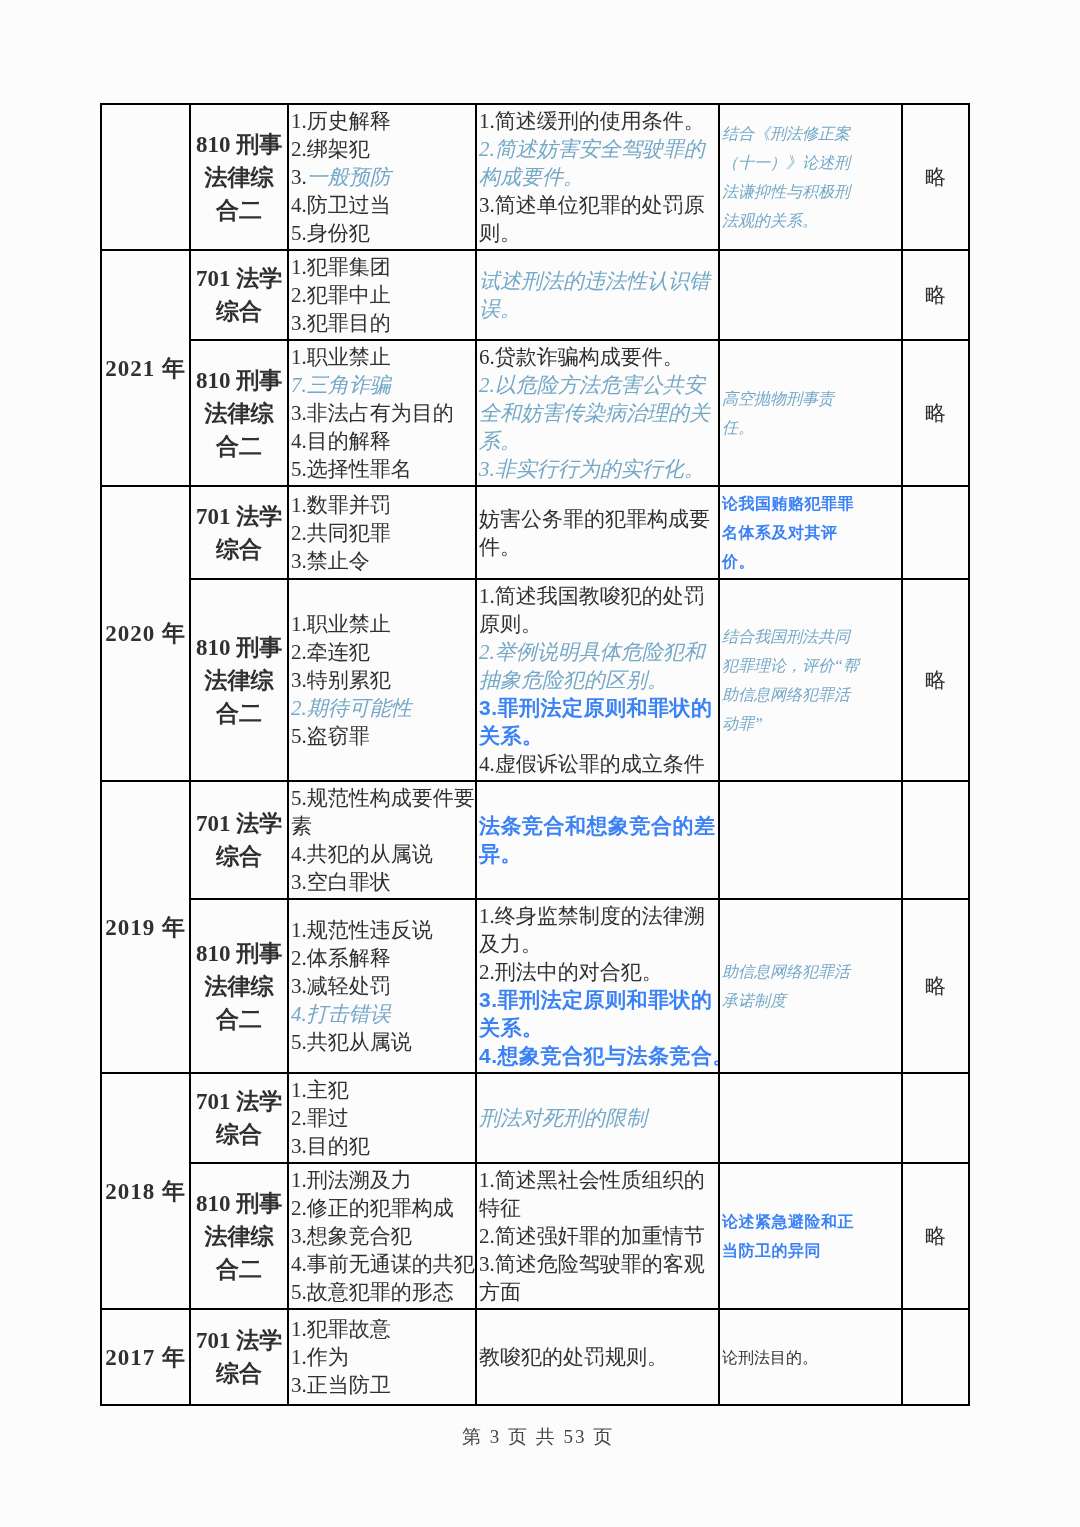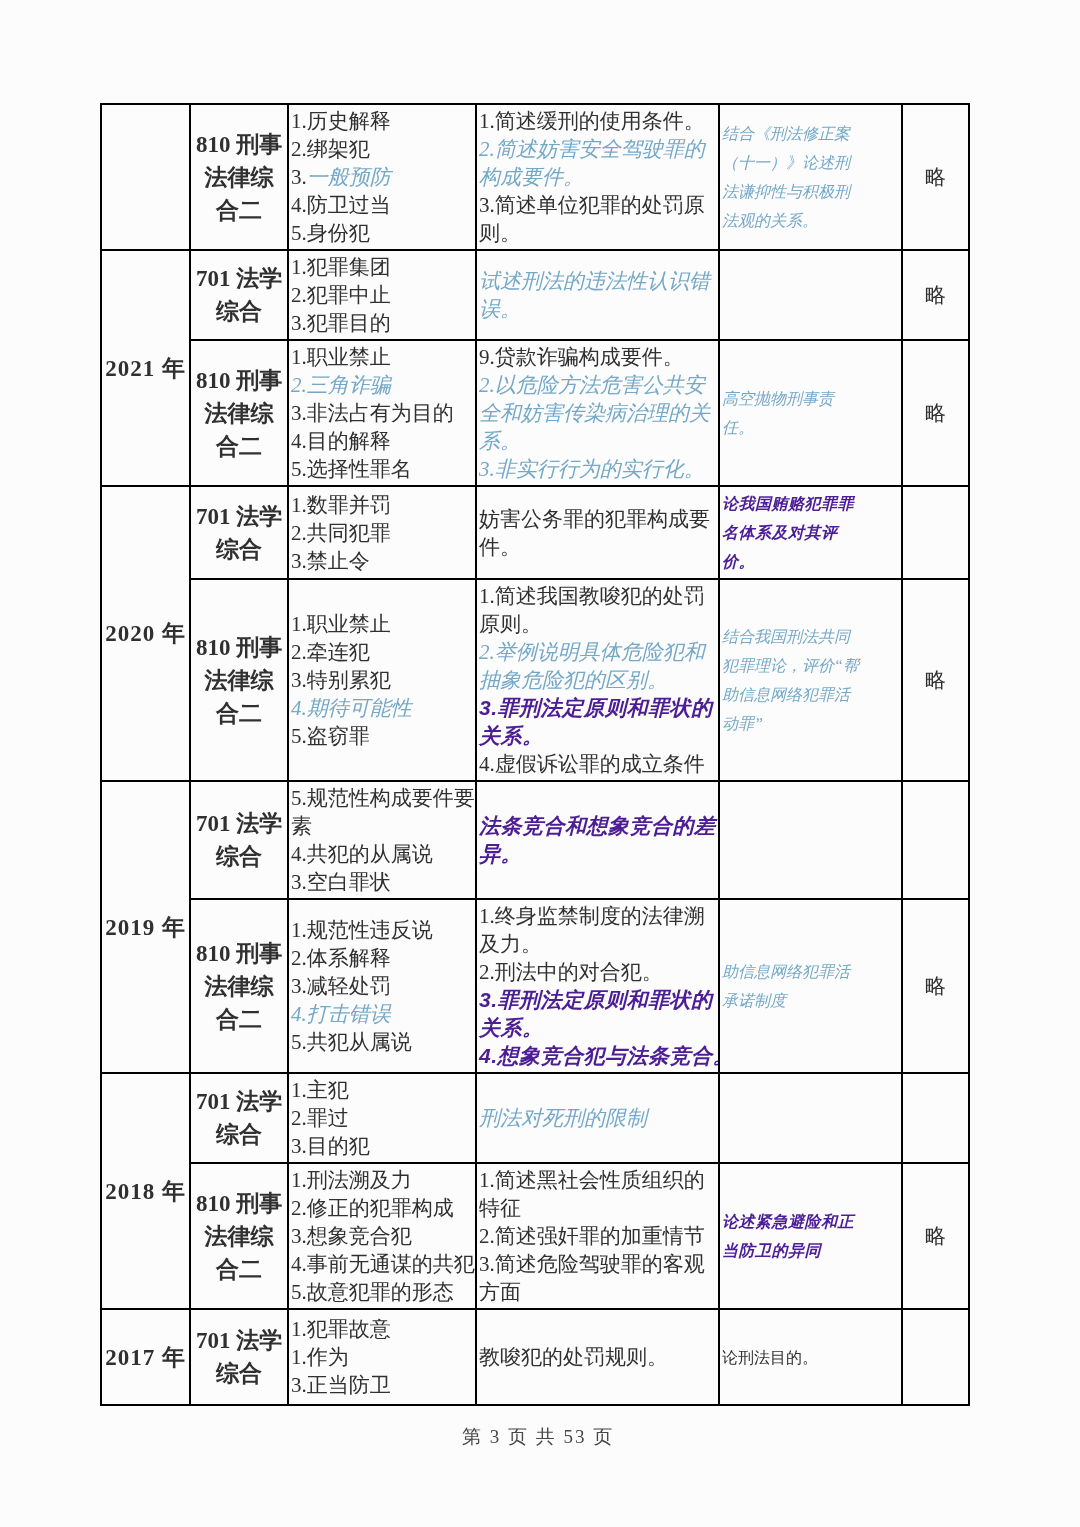--- a/index.html
+++ b/index.html
@@ -54,25 +54,24 @@
     text-align:center;
     font-size:21px;
   }
   .line{white-space:nowrap;}
   .seg-k{color:#303030;}
   .seg-b{
     color:#74a8c7;
     font-style:italic;
   }
   .seg-r{
-    color:#4c1d95;
+    color:#3b82f6;
     font-weight:bold;
     font-family:"Liberation Sans","DejaVu Sans",sans-serif;
     letter-spacing:0.5px;
-    font-style:italic;
   }
   .footer{
     position:absolute;
     left:0;top:1424px;
     width:1076px;
     text-align:center;
     font-size:19px;
     color:#474747;
     letter-spacing:2px;
   }
@@ -133,27 +132,27 @@
           </td>
           <td class="c-essay"></td>
           <td class="c-note">略</td>
         </tr>
         <tr style="height: 135px;">
           <td class="c-subject">810 刑事
 法律综
 合二</td>
           <td class="c-kw">
             <div class="line"><span class="seg-k">1.职业禁止</span></div>
-            <div class="line"><span class="seg-b">2.三角诈骗</span></div>
+            <div class="line"><span class="seg-b">7.三角诈骗</span></div>
             <div class="line"><span class="seg-k">3.非法占有为目的</span></div>
             <div class="line"><span class="seg-k">4.目的解释</span></div>
             <div class="line"><span class="seg-k">5.选择性罪名</span></div>
           </td>
           <td class="c-q">
-            <div class="line"><span class="seg-k">9.贷款诈骗构成要件。</span></div>
+            <div class="line"><span class="seg-k">6.贷款诈骗构成要件。</span></div>
             <div class="line"><span class="seg-b">2.以危险方法危害公共安</span></div>
             <div class="line"><span class="seg-b">全和妨害传染病治理的关</span></div>
             <div class="line"><span class="seg-b">系。</span></div>
             <div class="line"><span class="seg-b">3.非实行行为的实行化。</span></div>
           </td>
           <td class="c-essay">
             <div class="line"><span class="seg-b">高空抛物刑事责</span></div>
             <div class="line"><span class="seg-b">任。</span></div>
           </td>
           <td class="c-note">略</td>
@@ -179,21 +178,21 @@
           <td class="c-note"></td>
         </tr>
         <tr style="height: 200px;">
           <td class="c-subject">810 刑事
 法律综
 合二</td>
           <td class="c-kw">
             <div class="line"><span class="seg-k">1.职业禁止</span></div>
             <div class="line"><span class="seg-k">2.牵连犯</span></div>
             <div class="line"><span class="seg-k">3.特别累犯</span></div>
-            <div class="line"><span class="seg-b">4.期待可能性</span></div>
+            <div class="line"><span class="seg-b">2.期待可能性</span></div>
             <div class="line"><span class="seg-k">5.盗窃罪</span></div>
           </td>
           <td class="c-q">
             <div class="line"><span class="seg-k">1.简述我国教唆犯的处罚</span></div>
             <div class="line"><span class="seg-k">原则。</span></div>
             <div class="line"><span class="seg-b">2.举例说明具体危险犯和</span></div>
             <div class="line"><span class="seg-b">抽象危险犯的区别。</span></div>
             <div class="line"><span class="seg-r">3.罪刑法定原则和罪状的</span></div>
             <div class="line"><span class="seg-r">关系。</span></div>
             <div class="line"><span class="seg-k">4.虚假诉讼罪的成立条件</span></div>

